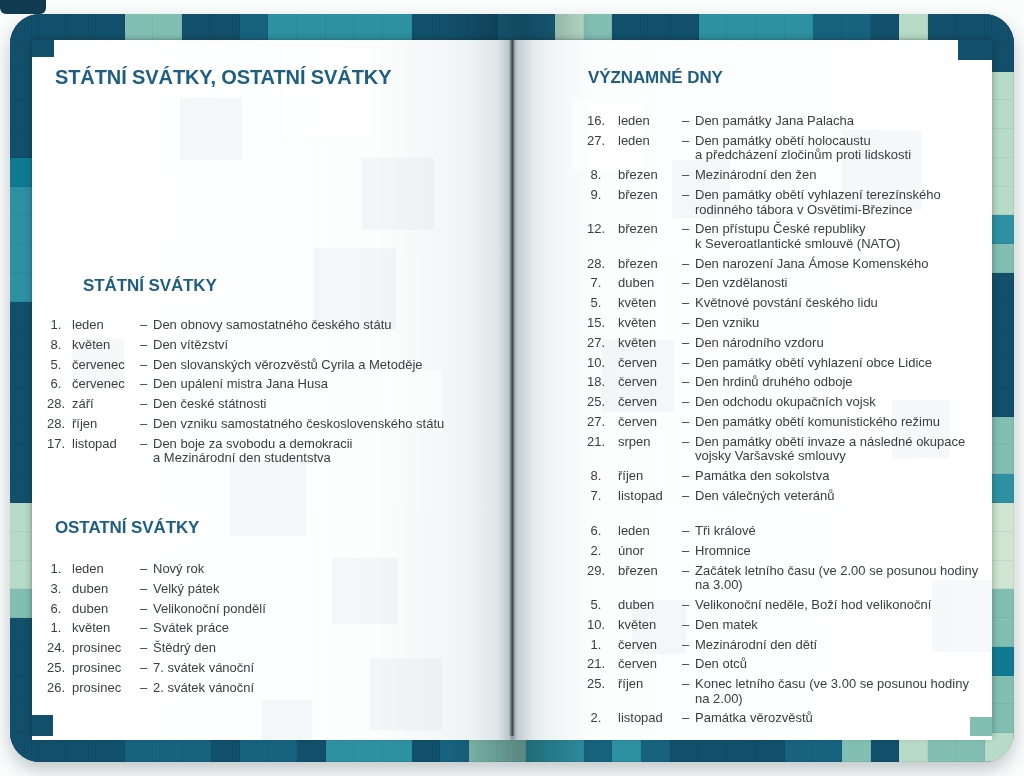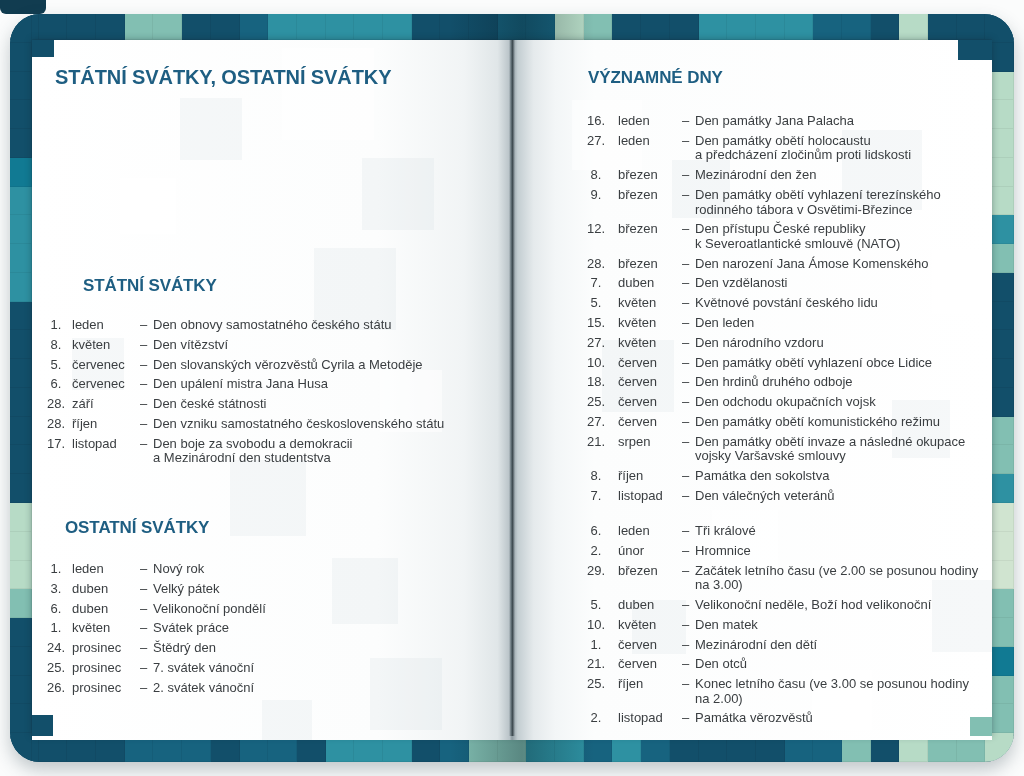--- a/index.html
+++ b/index.html
@@ -62,21 +62,21 @@
     position:absolute;left:8px;top:66px;z-index:5;
     font-size:158px;font-weight:400;line-height:1;letter-spacing:-5px;
     color:var(--c-year);
   }
   .sec-heading{
     position:absolute;margin:0;z-index:6;
     font-size:17px;font-weight:700;letter-spacing:-.1px;
     color:var(--c-heading);
   }
   .lp-sec1{left:23px;top:236px;margin-left:28px;}
-  .lp-sec2{left:33px;top:478px;text-align:right;}
+  .lp-sec2{left:23px;top:478px;text-align:right;}
   .rp-heading{left:76px;top:28px;}
 
   .hlist{position:absolute;z-index:6;right:14px;}
   #list-s1{left:12px;top:278px;}
   #list-s2{left:12px;top:522px;}
   #list-g1{left:66px;top:74px;right:6px;}
   #list-g2{left:66px;top:484px;right:6px;}
 
   .row{
     display:grid;margin:0 0 5.2px 0;
@@ -438,21 +438,21 @@
               <span class="cell-desc">
                 <span class="dash">–</span>
                 <span class="lines">Květnové povstání českého lidu</span>
               </span>
             </div>
             <div class="row row-rp">
               <span class="cell-day">15.</span>
               <span class="cell-month">květen</span>
               <span class="cell-desc">
                 <span class="dash">–</span>
-                <span class="lines">Den leden</span>
+                <span class="lines">Den vzniku</span>
               </span>
             </div>
             <div class="row row-rp">
               <span class="cell-day">27.</span>
               <span class="cell-month">květen</span>
               <span class="cell-desc">
                 <span class="dash">–</span>
                 <span class="lines">Den národního vzdoru</span>
               </span>
             </div>

